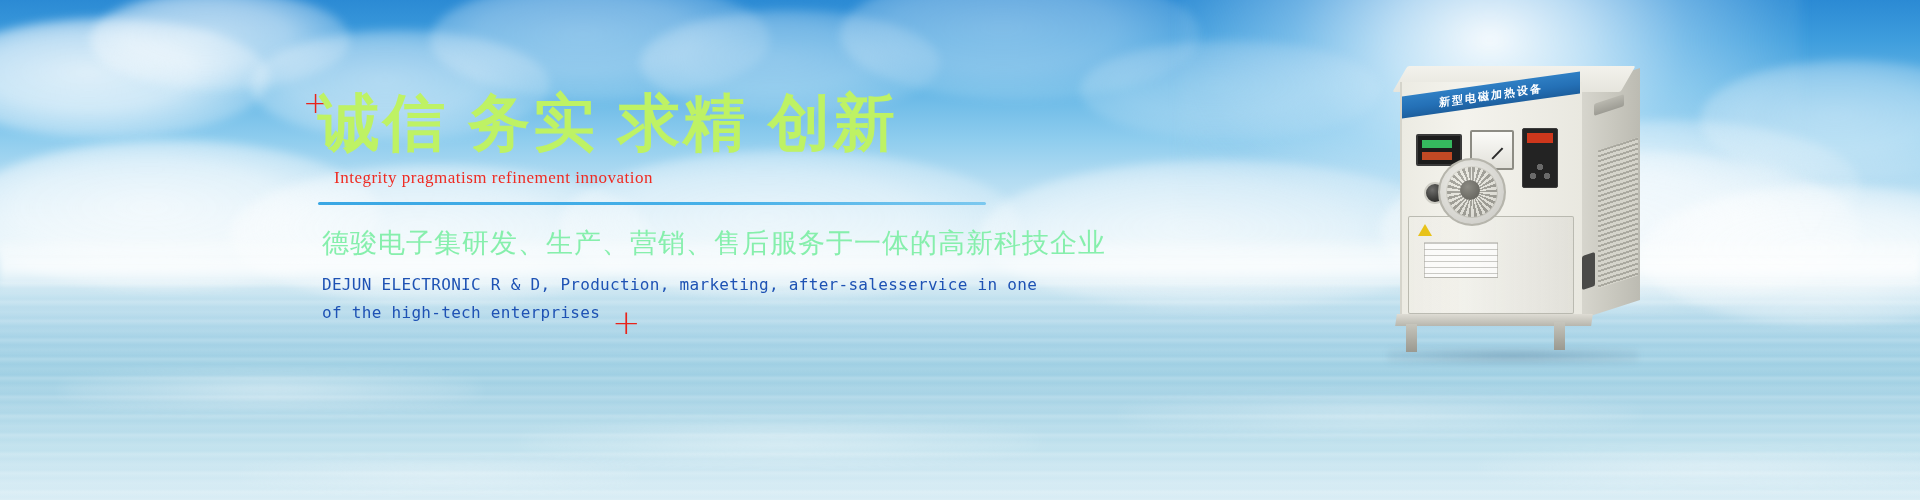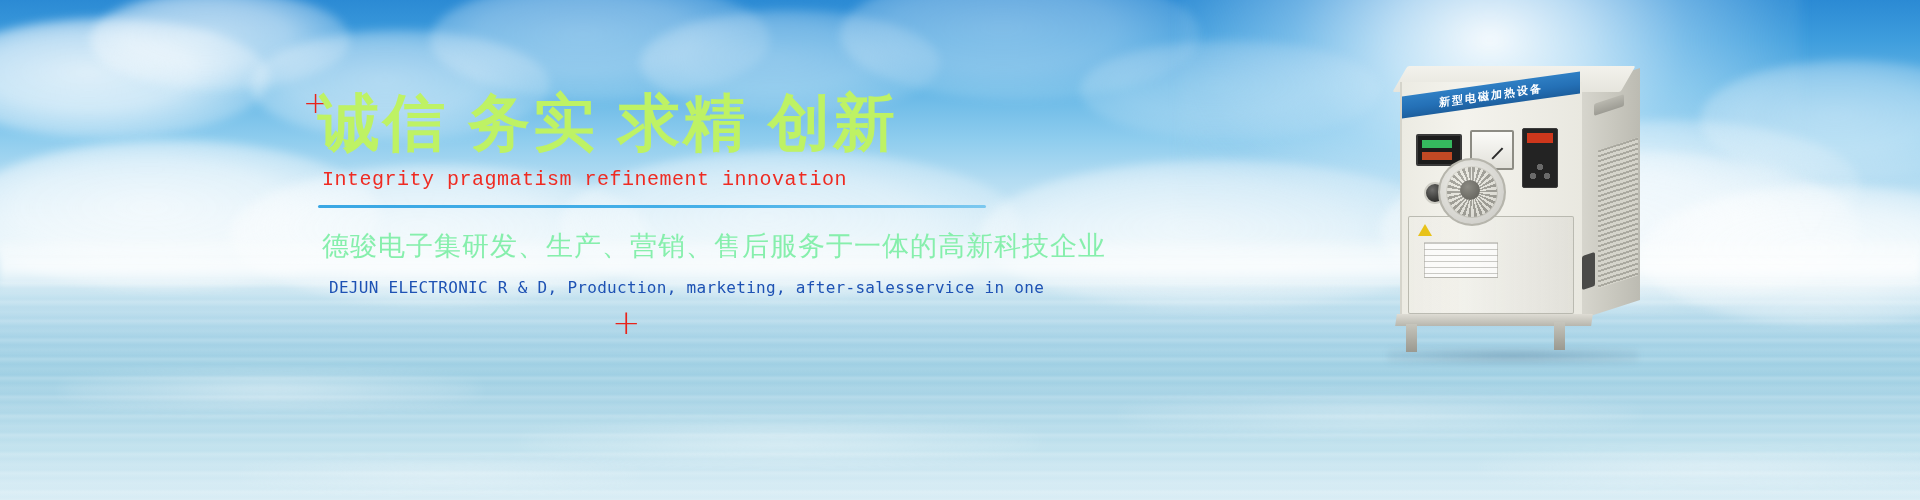--- a/index.html
+++ b/index.html
@@ -140,44 +140,44 @@
     font-family: "DejaVu Sans", sans-serif;
     font-size: 62px;
     font-weight: 700;
     letter-spacing: 3px;
     color: #bef264;
     line-height: 1.0;
     white-space: nowrap;
   }
   .headline .gap { display: inline-block; width: 20px; }
   .subline-en {
-    margin: 14px 0 0 4px;
-    font-family: Liberation Mono, monospace;
-    font-size: 20px;
+    margin: 14px 0 0 16px;
+    font-family: Liberation Serif, serif;
+    font-size: 17px;
     letter-spacing: 0.5px;
     color: #ef2b22;
     white-space: nowrap;
   }
   .divider {
     margin-top: 14px;
     width: 668px;
     height: 3px;
     background: linear-gradient(to right, #3aa7e4 0%, #46b0e8 60%, #7cc8ef 100%);
     border-radius: 2px;
   }
   .desc-cn {
     margin: 20px 0 0 4px;
     font-family: "DejaVu Serif", "Liberation Serif", serif;
     font-size: 27px;
     color: #86efac;
     letter-spacing: 1px;
     white-space: nowrap;
   }
   .desc-en {
-    margin: 10px 0 0 11px;
+    margin: 10px 0 0 4px;
     font-family: "DejaVu Sans Mono", "Liberation Mono", monospace;
     font-size: 16px;
     line-height: 1.75;
     color: #1e52b4;
     letter-spacing: 0.3px;
   }
   .desc-en div { white-space: nowrap; }
 
   
   .product {
@@ -450,20 +450,21 @@
     <h1 class="headline"><span>诚信</span><span class="gap"></span><span>务实</span><span class="gap"></span><span>求精</span><span class="gap"></span><span>创新</span></h1>
 
     <div class="subline-en">Integrity  pragmatism  refinement  innovation</div>
 
     <div class="divider"></div>
 
     <div class="desc-cn">德骏电子集研发、生产、营销、售后服务于一体的高新科技企业</div>
 
     <div class="desc-en">
       <div>DEJUN ELECTRONIC R &amp; D, Production, marketing, after-salesservice in one</div>
+      <div>of the high-tech enterprises</div>
     </div>
   </div>
 
   <div class="product">
     <div class="m-shadow"></div>
     <div class="m-side"></div>
     <div class="m-vents"></div>
     <div class="m-side-handle"></div>
     <div class="m-side-latch"></div>
     <div class="m-top"></div>

